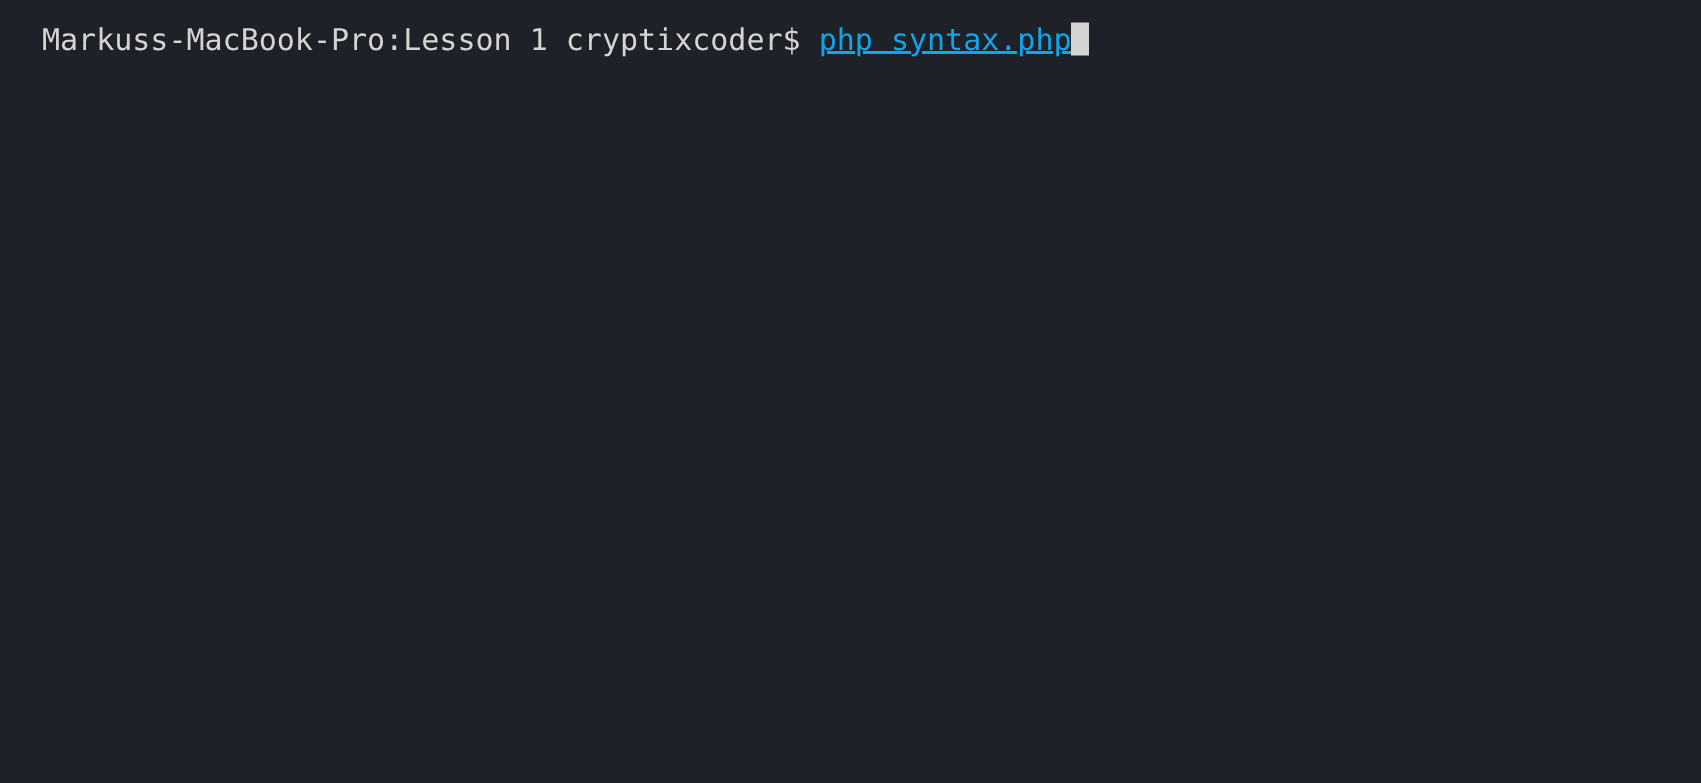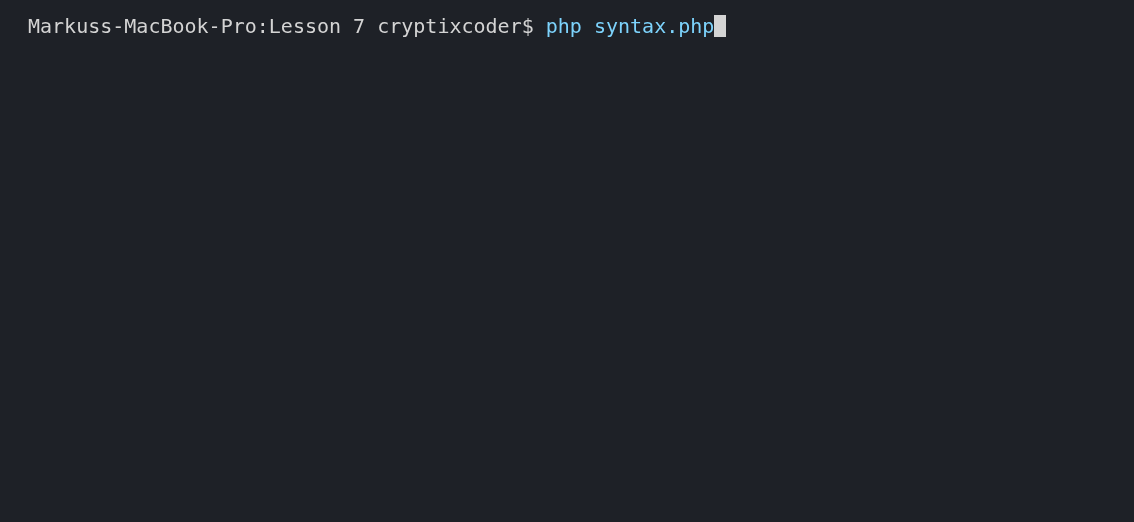--- a/index.html
+++ b/index.html
@@ -19,32 +19,33 @@
       line-height: 1.2;
     }
     .terminal-line {
       display: inline;
       white-space: pre;
     }
     .prompt {
       color: #d4d4d4;
     }
     .command {
-      color: #7dd3fc;
+      color: #0ea5e9;
+      text-decoration: underline;
     }
     .cursor {
       display: inline-block;
       width: 12px;
       height: 22px;
       background-color: #d4d4d4;
       vertical-align: text-bottom;
       margin-bottom: 1px;
     }
   </style>
 </head>
 <body>
 
 
 
-<div class="terminal-line"><span class="prompt">Markuss-MacBook-Pro:Lesson 7 cryptixcoder$ </span><span class="command">php syntax.php</span><span class="cursor"></span></div>
+<div class="terminal-line"><span class="prompt">Markuss-MacBook-Pro:Lesson 1 cryptixcoder$ </span><span class="command">php syntax.php</span><span class="cursor"></span></div>
 
 
 
 
 </body></html>

